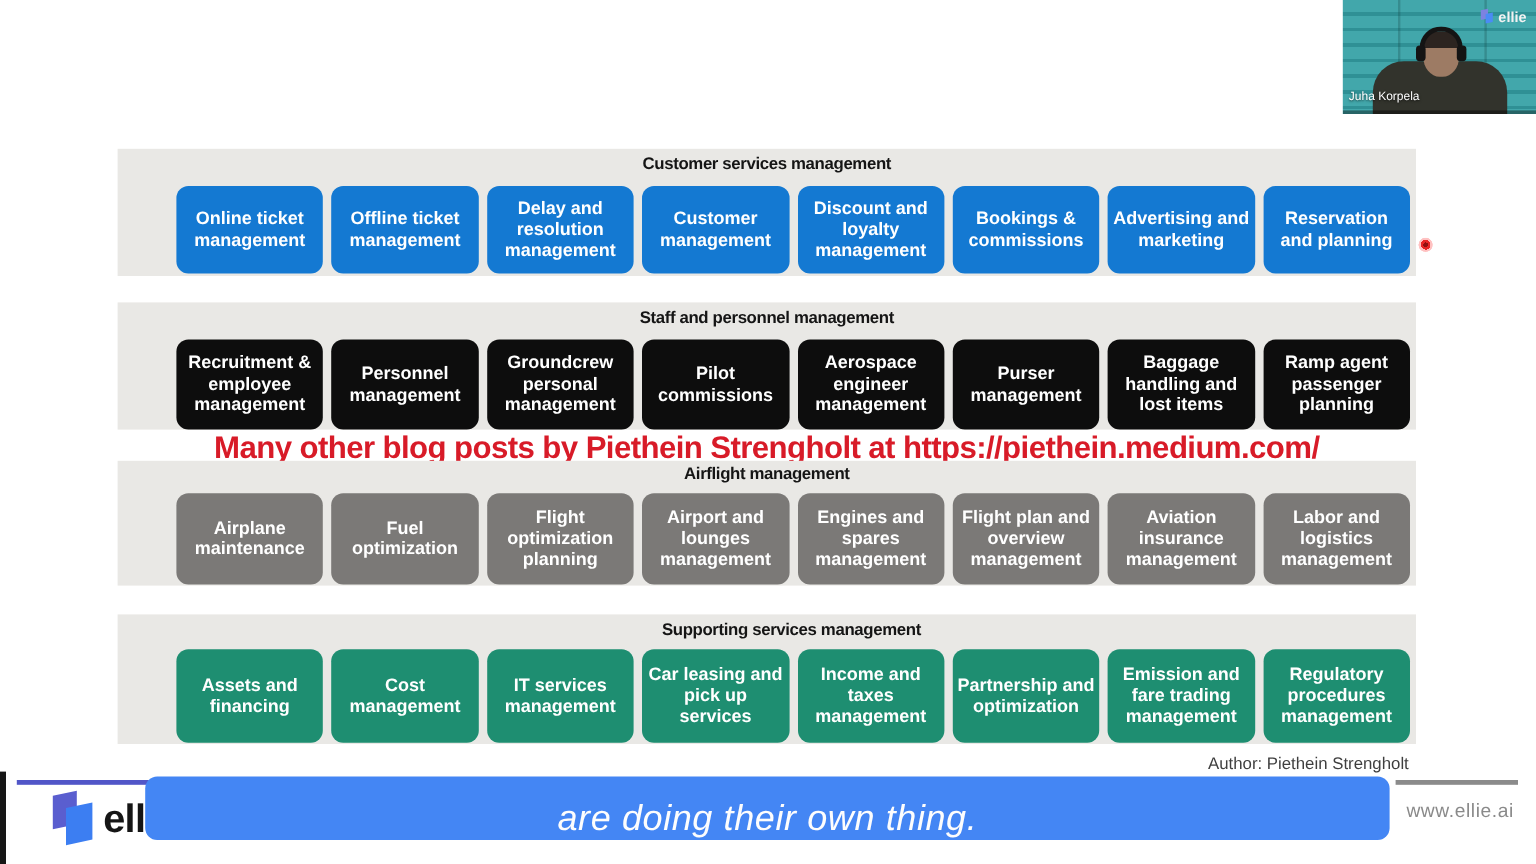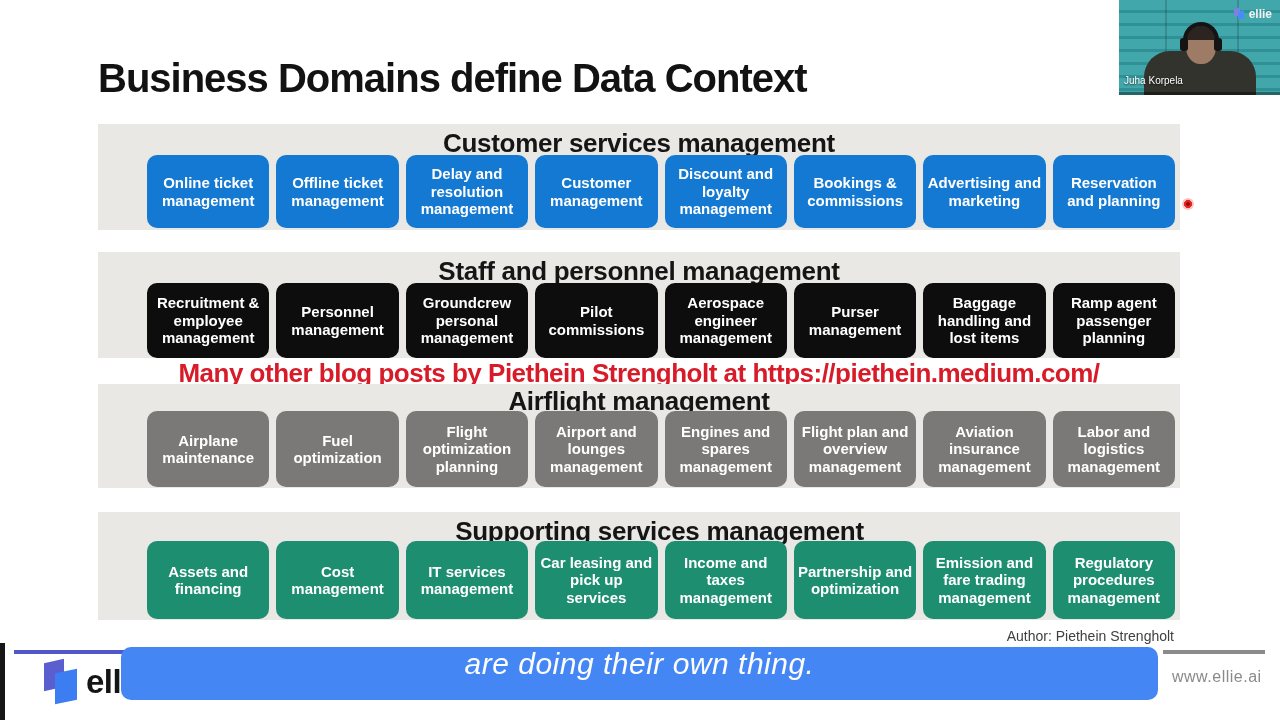--- a/index.html
+++ b/index.html
@@ -19,21 +19,21 @@
     position:absolute; left:98px; width:1082px;
     background:#e9e8e5;
   }
   .band-0 { top:124px; height:106px; }
   .band-1 { top:252px; height:106px; }
   .band-2 { top:384px; height:104px; }
   .band-3 { top:512px; height:108px; }
 
   .band-header {
     width:100%; text-align:center;
-    font-size:26px; font-weight:bold; color:#151515;
+    font-size:14px; font-weight:bold; color:#151515;
     padding-top:4px; letter-spacing:-0.3px;
   }
   .band-2 .band-header { padding-top:2px; }
 
   .boxes {
     position:absolute; left:5px; right:5px;
     display:grid; grid-template-columns:repeat(8, 1fr); gap:7px;margin-left:44px;
   }
   .band-0 .boxes { top:31px; }
   .band-1 .boxes { top:31px; }
@@ -78,21 +78,21 @@
 
   .ellie-logo { position:absolute; left:42px; top:658px; display:flex; align-items:center; }
   .logo-icon { position:relative; width:36px; height:48px; margin-right:8px; }
   .logo-icon .p1 { position:absolute; left:2px; top:3px; width:20px; height:28px; background:#5a5ecf; transform:skewY(-12deg); }
   .logo-icon .p2 { position:absolute; left:13px; top:13px; width:22px; height:31px; background:#3c7ef2; transform:skewY(-12deg); }
   .logo-text { font-size:33px; font-weight:bold; color:#151515; letter-spacing:-0.5px; }
 
   .caption-bar {
     position:absolute; left:121px; top:647px; width:1037px; height:53px;
     background:#4486f4; border-radius:10px;
-    display:flex; align-items:flex-start; justify-content:center;
+    display:flex; align-items:flex-end; justify-content:center;
   }
   .caption-text { font-size:30px; font-style:italic; font-weight:500; color:#fdfdfd; letter-spacing:0.5px; }
 
   .website { position:absolute; left:1172px; top:668px; font-size:16px; color:#8a8a8a; letter-spacing:0.5px; }
 
   
   .webcam {
     position:absolute; right:0; top:0; width:161px; height:95px; overflow:hidden;
     background:repeating-linear-gradient(180deg, #42a7ab 0px, #42a7ab 10px, #2f9095 10px, #2f9095 13px);
   }
@@ -117,21 +117,20 @@
   .webcam .cam-logo-icon { position:relative; width:11px; height:12px; margin-right:4px; }
   .webcam .cam-logo-icon .q1 { position:absolute; left:0; top:0; width:6px; height:8px; background:#7d82e0; transform:skewY(-12deg); }
   .webcam .cam-logo-icon .q2 { position:absolute; left:4px; top:3px; width:6px; height:8px; background:#4b8bf5; transform:skewY(-12deg); }
   .webcam .cam-logo-text { color:#f2f2f2; font-size:12px; font-weight:bold; }
 </style>
 </head>
 <body>
 
 <div class="stage">
 
-  <h1 class="slide-title">Business Domains define Data Context</h1>
 
   <section class="band band-0" style="background: rgb(233, 232, 229);">
     <div class="band-header">Customer services management</div>
     <div class="boxes">
       <div class="box" style="background: rgb(20, 121, 210);">Online ticket management</div>
       <div class="box" style="background: rgb(20, 121, 210);">Offline ticket management</div>
       <div class="box" style="background: rgb(20, 121, 210);">Delay and resolution management</div>
       <div class="box" style="background: rgb(20, 121, 210);">Customer management</div>
       <div class="box" style="background: rgb(20, 121, 210);">Discount and loyalty management</div>
       <div class="box" style="background: rgb(20, 121, 210);">Bookings &amp; commissions</div>

